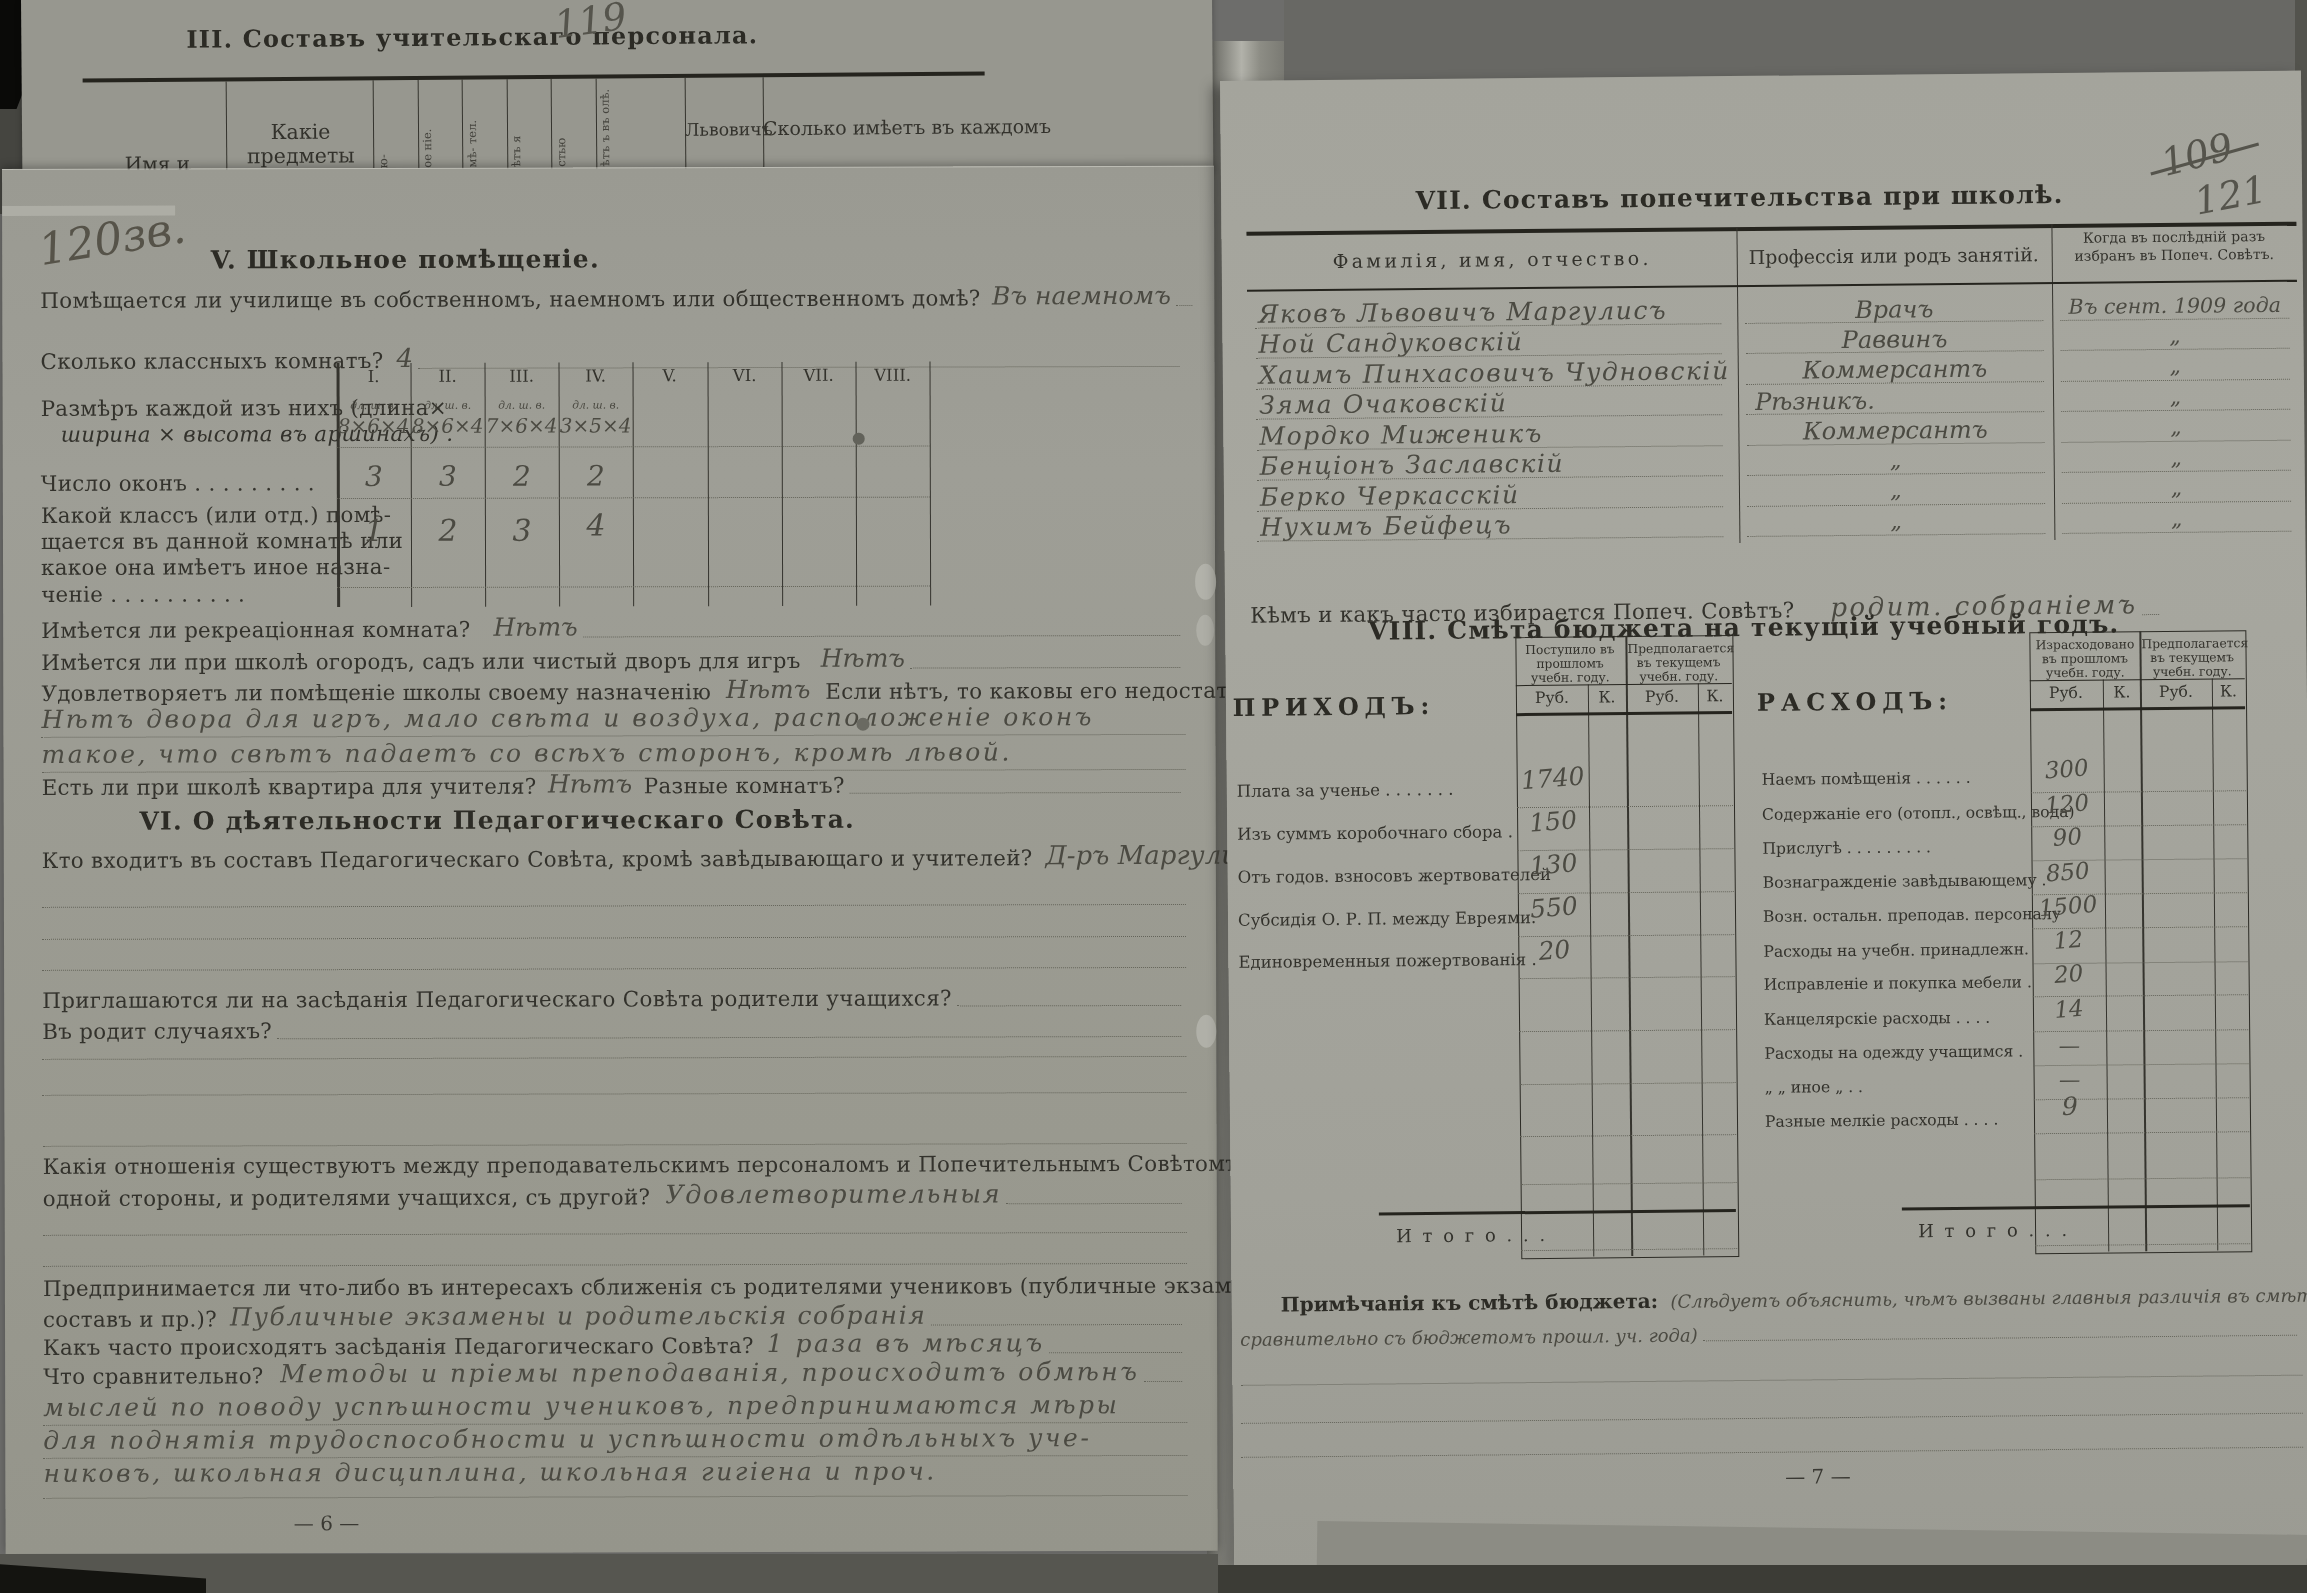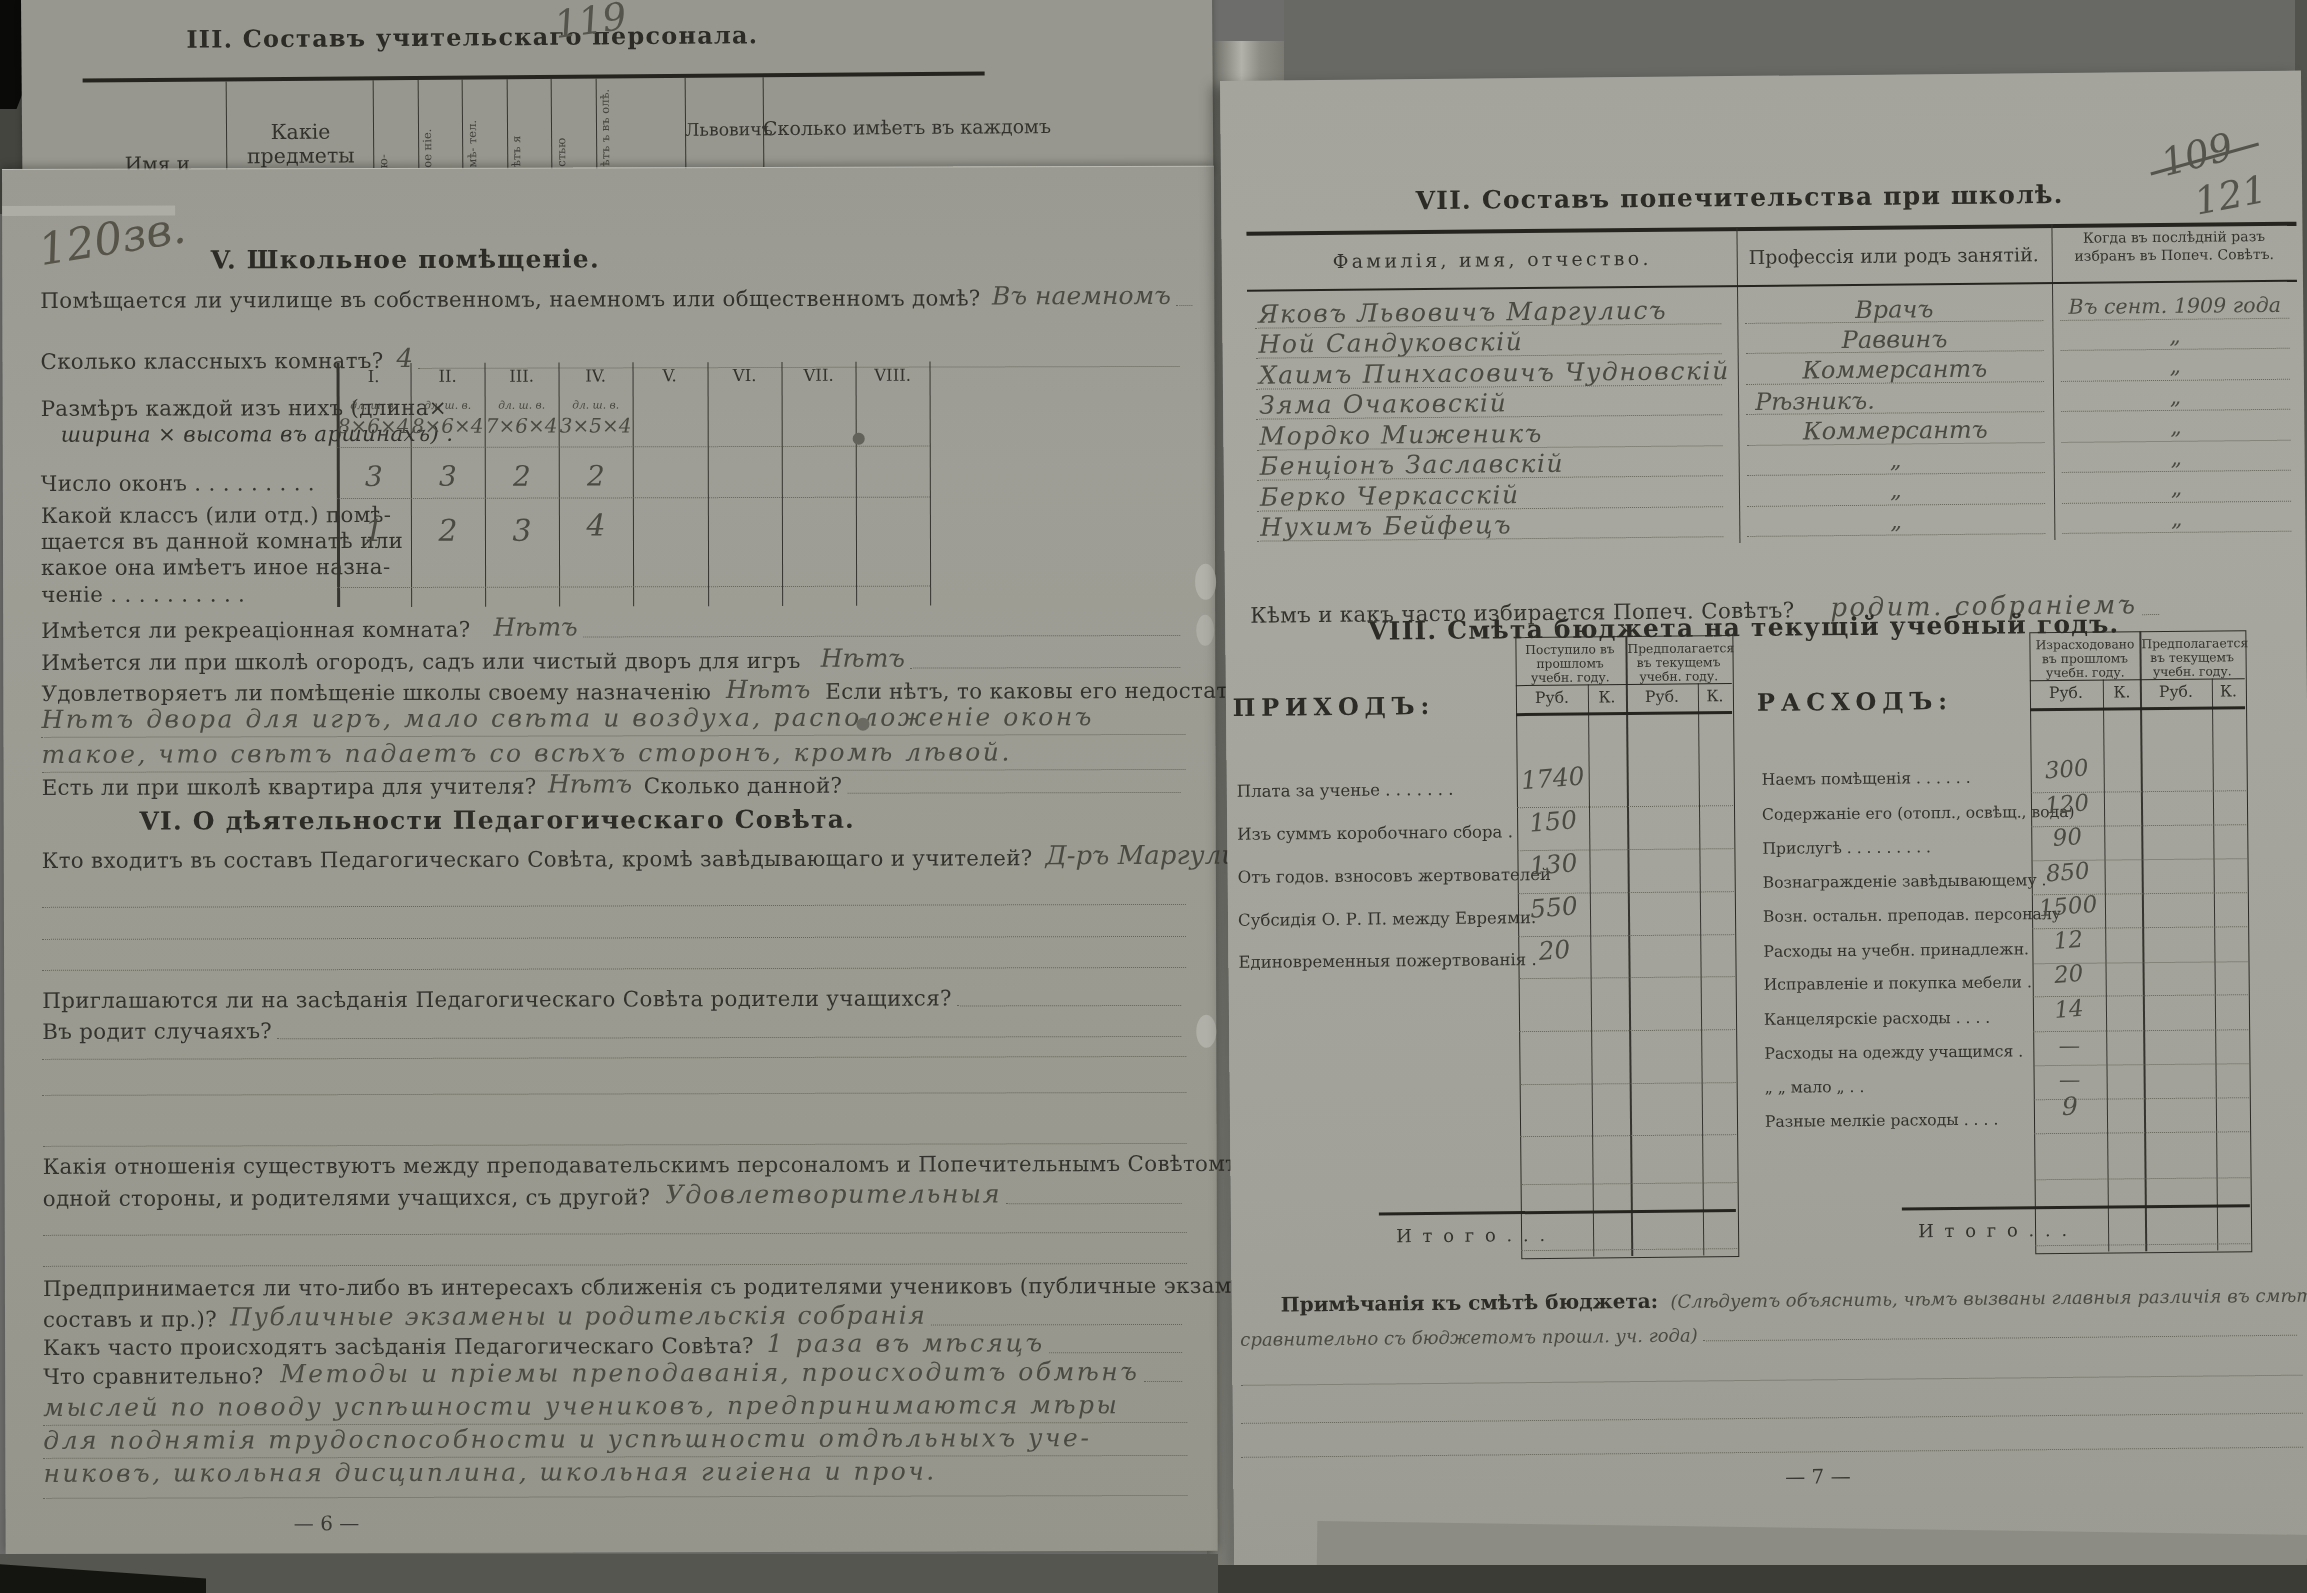--- a/index.html
+++ b/index.html
@@ -133,21 +133,21 @@
     <div class="ab ln" style="left:38px;top:507px;width:1144px;">
       <span class="q">Удовлетворяетъ ли помѣщеніе школы своему назначенію</span>
       <span class="hw" style="font-size:25px;margin:0 15px;">Нѣтъ</span>
       <span class="q">Если нѣтъ, то каковы его недостатки?</span>
     </div>
     <div class="ab hw" style="left:38px;top:535px;width:1144px;font-size:25px;letter-spacing:2.5px;border-bottom:1.6px dotted #64645a;padding-bottom:3.3px;">Нѣтъ двора для игръ, мало свѣта и воздуха, расположеніе оконъ</div>
     <div class="ab hw" style="left:38px;top:570px;width:1144px;font-size:25px;letter-spacing:2.5px;border-bottom:1.6px dotted #64645a;padding-bottom:3.3px;">такое, что свѣтъ падаетъ со всѣхъ сторонъ, кромѣ лѣвой.</div>
     <div class="ab ln" style="left:38px;top:601px;width:1144px;">
       <span class="q">Есть ли при школѣ квартира для учителя?</span>
       <span class="hw" style="font-size:25px;margin:0 11.5px;">Нѣтъ</span>
-      <span class="q">Сколько данной?</span>
+      <span class="q">Разные комнатъ?</span>
       <span class="lead"></span>
     </div>
 
     <div class="ab title ctr" style="left:123px;top:637px;width:741px;">VI. О дѣятельности Педагогическаго Совѣта.</div>
     <div class="ab ln" style="left:38px;top:673px;width:1144px;">
       <span class="q">Кто входитъ въ составъ Педагогическаго Совѣта, кромѣ завѣдывающаго и учителей?</span>
       <span class="hw" style="font-size:26px;margin-left:13px;">Д-ръ Маргулисъ</span>
       <span class="lead"></span>
     </div>
     <div class="dot" style="left:38px;top:737px;width:1144px;"></div>
@@ -350,21 +350,21 @@
     <div class="dot" style="left:804px;top:890px;width:215px;"></div>
     <div class="ab" style="left:535px;top:900px;font-size:15.6px;color:#33322c;white-space:nowrap;">Исправленіе и покупка мебели  .</div>
     <div class="ab hw ctr" style="left:804px;top:888px;width:72px;font-size:23px;transform:rotate(-4deg);">20</div>
     <div class="dot" style="left:804px;top:923px;width:215px;"></div>
     <div class="ab" style="left:535px;top:935px;font-size:15.6px;color:#33322c;white-space:nowrap;">Канцелярскіе расходы  .  .  .  .</div>
     <div class="ab hw ctr" style="left:804px;top:923px;width:72px;font-size:23px;transform:rotate(-4deg);">14</div>
     <div class="dot" style="left:804px;top:958px;width:215px;"></div>
     <div class="ab" style="left:535px;top:969px;font-size:15.6px;color:#33322c;white-space:nowrap;">Расходы на одежду учащимся  .</div>
     <div class="ab hw ctr" style="left:804px;top:960px;width:72px;font-size:21.4px;">—</div>
     <div class="dot" style="left:804px;top:992px;width:215px;"></div>
-    <div class="ab" style="left:535px;top:1003px;font-size:15.6px;color:#33322c;white-space:nowrap;">„      „    мало     „      .  .</div>
+    <div class="ab" style="left:535px;top:1003px;font-size:15.6px;color:#33322c;white-space:nowrap;">„      „    иное     „      .  .</div>
     <div class="ab hw ctr" style="left:804px;top:994px;width:72px;font-size:21.4px;">—</div>
     <div class="dot" style="left:804px;top:1026px;width:215px;"></div>
     <div class="ab" style="left:535px;top:1037px;font-size:15.6px;color:#33322c;white-space:nowrap;">Разные мелкіе расходы  .  .  .  .</div>
     <div class="ab hw ctr" style="left:804px;top:1019px;width:72px;font-size:25px;">9</div>
     <div class="dot" style="left:804px;top:1060px;width:215px;"></div>
     <div class="dot" style="left:804px;top:1106px;width:215px;"></div>
     <div class="hr" style="left:671px;top:1133px;width:348px;height:3.3px;"></div>
     <div class="ab" style="left:687px;top:1146px;font-size:18px;letter-spacing:2.5px;color:#33322c;">И т о г о . . .</div>
     <div class="dot" style="left:804px;top:1172px;width:215px;"></div>
 

